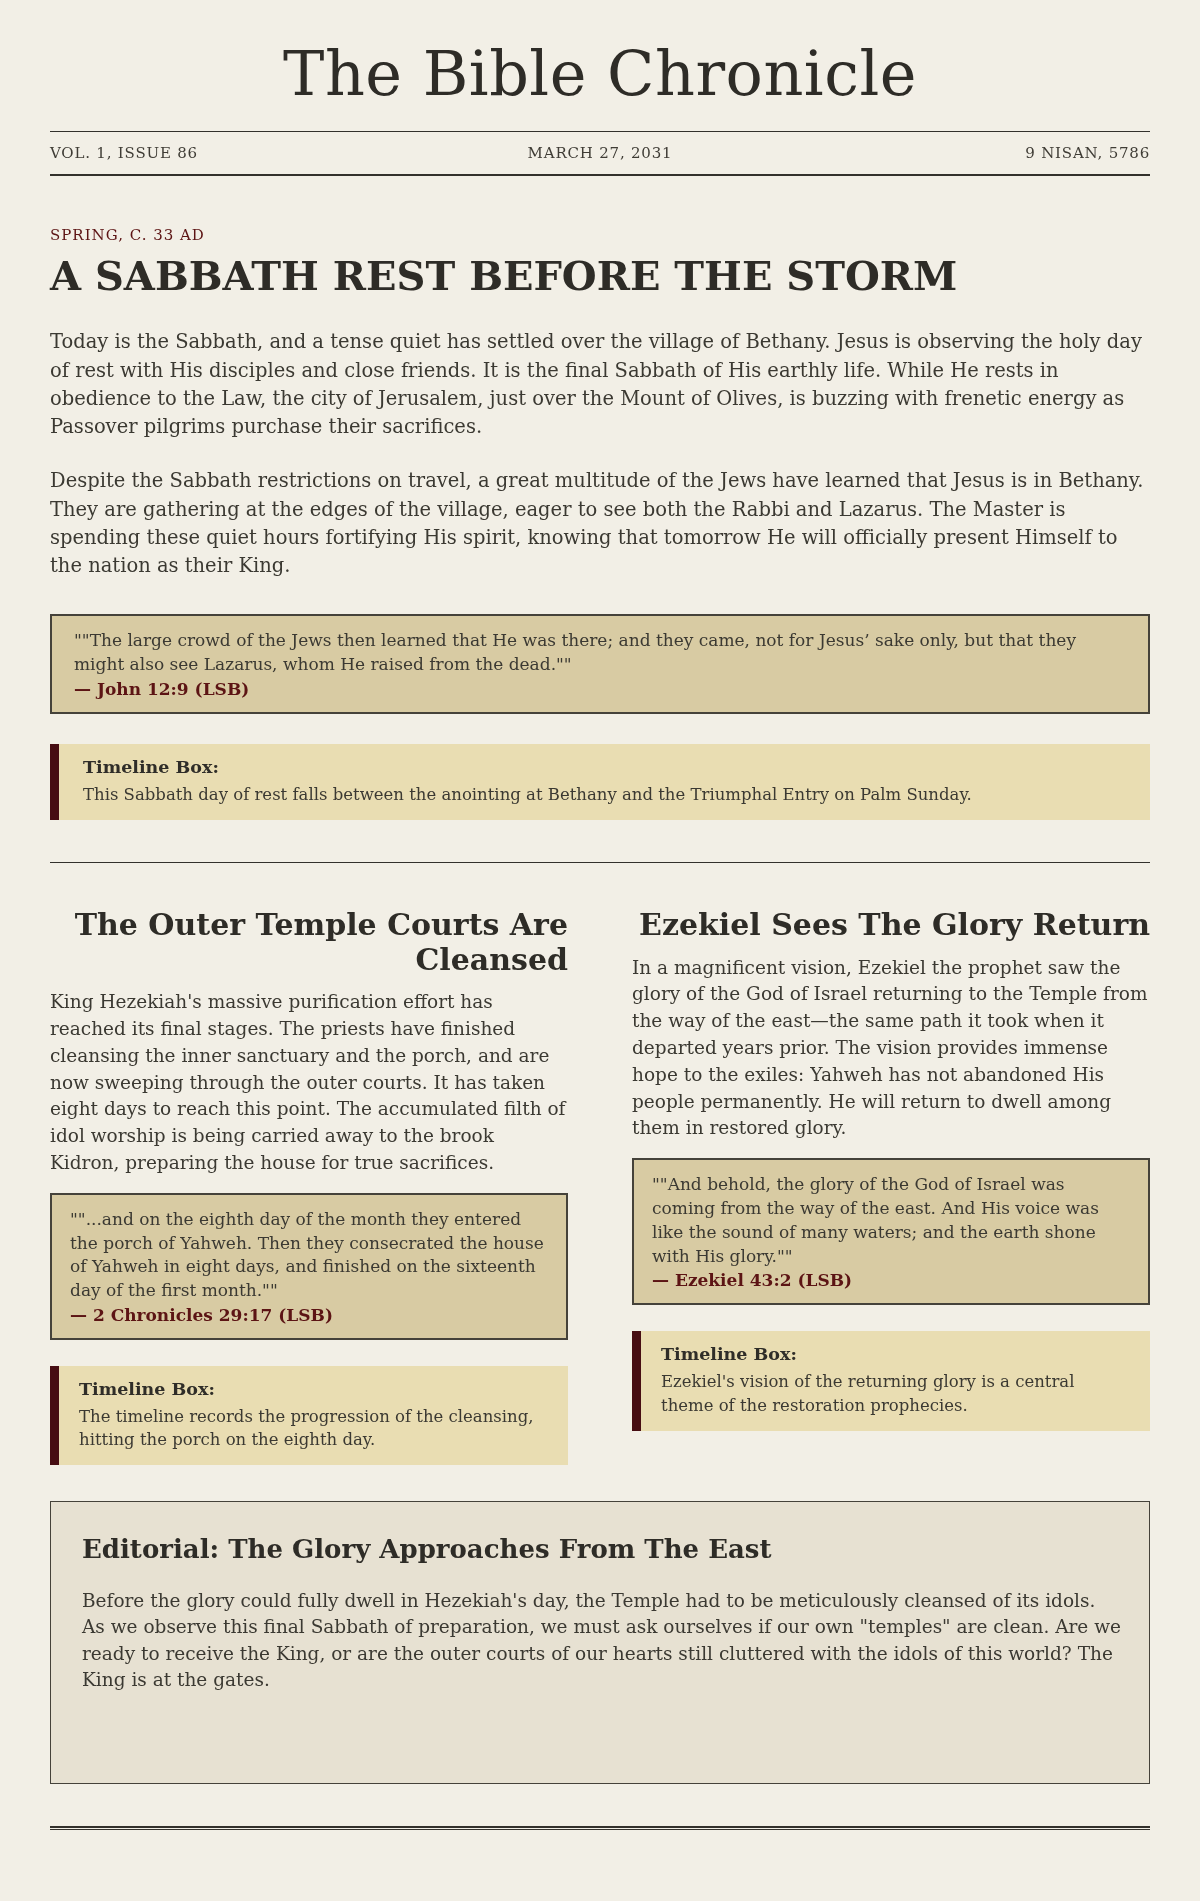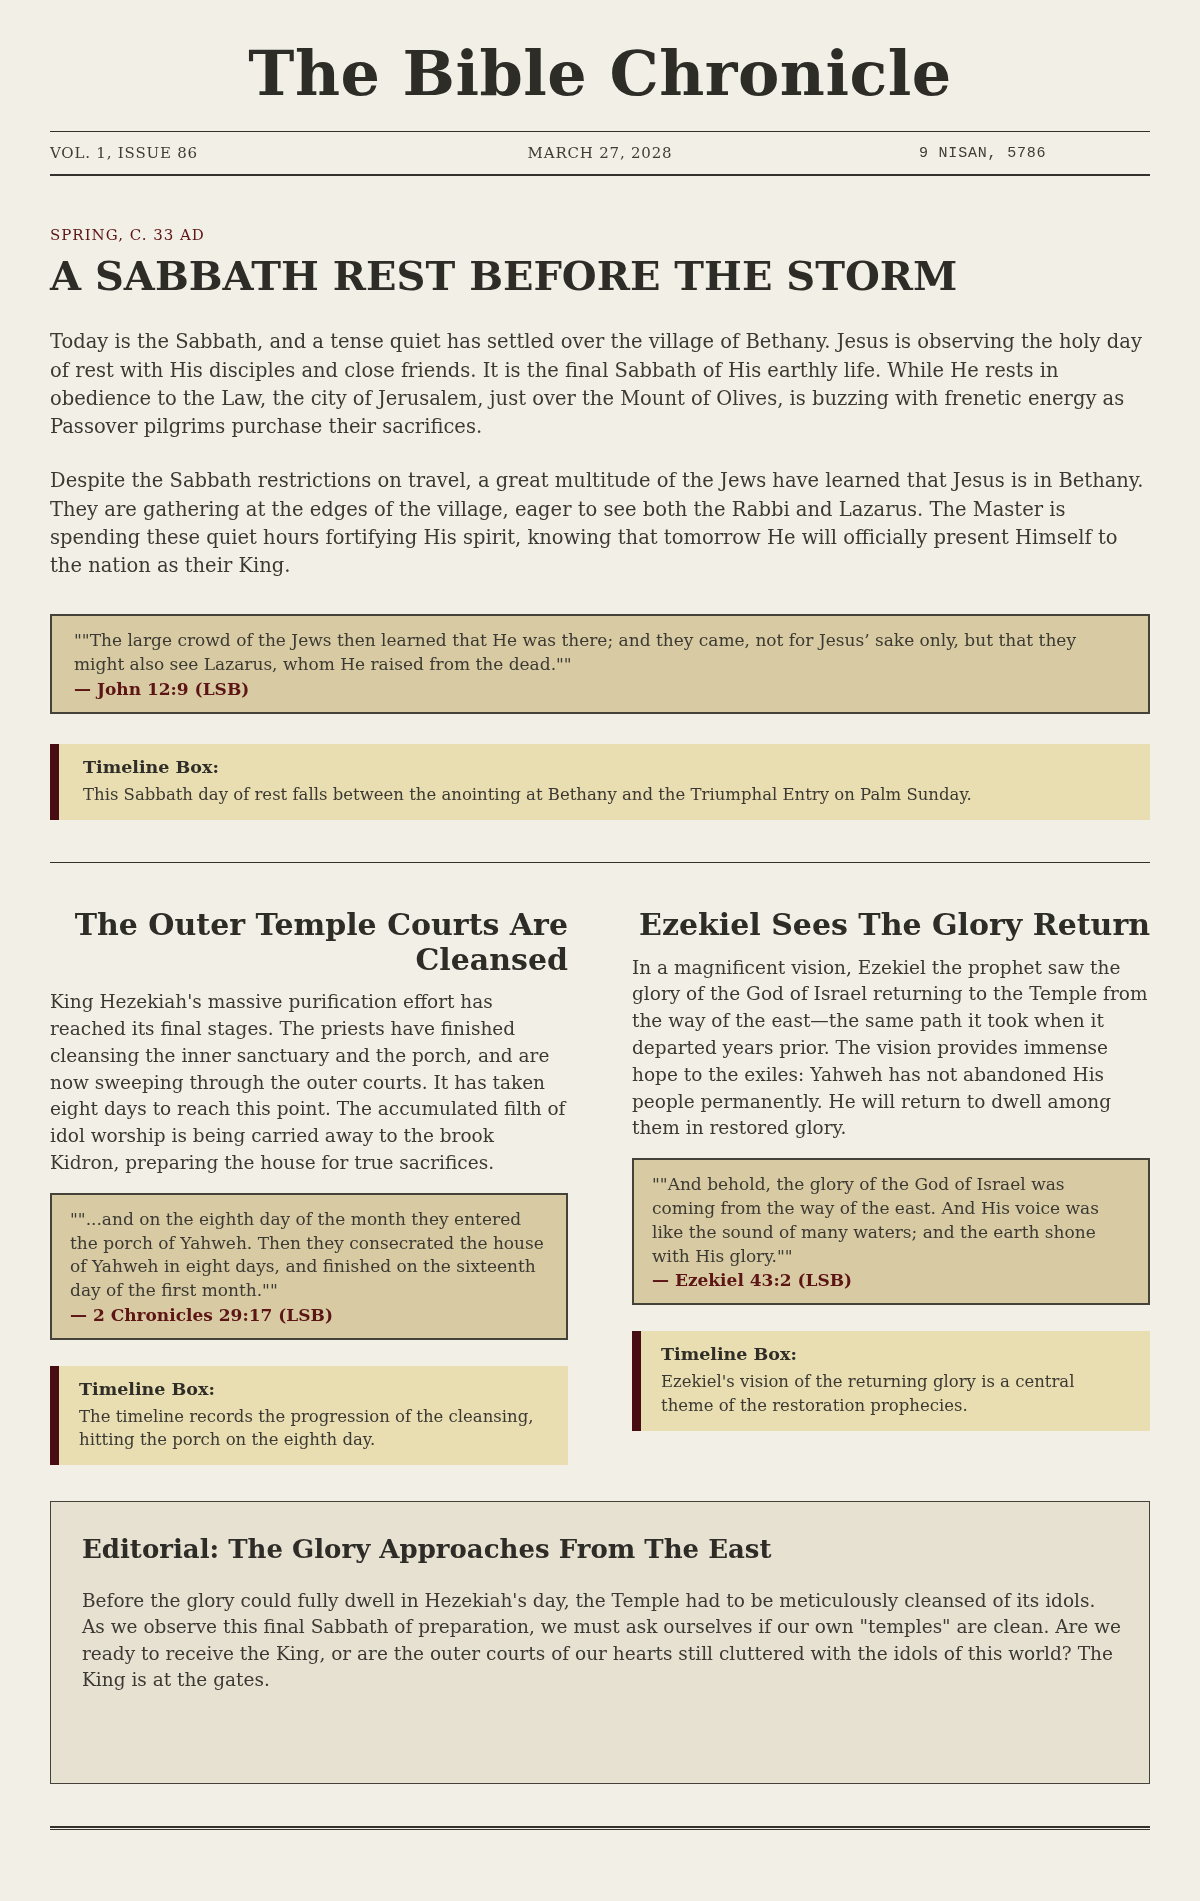--- a/index.html
+++ b/index.html
@@ -13,42 +13,42 @@
   .page {
     width: 1200px;
     min-height: 1901px;
     padding: 38px 50px 40px 50px;
     position: relative;
   }
 
   
   .masthead-title {
     font-size: 62px;
-    font-weight: 700;
+    font-weight: 400;
     text-align: center;
     color: #2e2c27;
     margin: 0 0 22px 0;
     line-height: 1.15;
     letter-spacing: 0.5px;
   }
   .rule-thin { border: none; border-top: 1.5px solid #33312c; margin: 0; }
   .rule-thick { border: none; border-top: 2px solid #33312c; margin: 0; }
   .meta-row {
     display: flex;
     justify-content: space-between;
     align-items: center;
     padding: 12px 0;
     font-size: 15px;
     letter-spacing: 0.8px;
     color: #3f3c35;
     gap: 48px;
   }
   .meta-row > div { width: 33%; }
   .meta-center { text-align: center; }
-  .meta-right { text-align: center; font-family: Liberation Mono, monospace; }
+  .meta-right { text-align: right; }
 
   
   .lead { margin-top: 50px; }
   .kicker {
     color: #5c1414;
     font-size: 15px;
     letter-spacing: 1px;
     margin: 0 0 8px 0;
   }
   .headline {
@@ -165,21 +165,21 @@
 </head>
 <body>
 
 <div class="page">
 
   <header>
     <h1 class="masthead-title">The Bible Chronicle</h1>
     <hr class="rule-thin">
     <div class="meta-row">
       <div class="meta-left">VOL. 1, ISSUE 86</div>
-      <div class="meta-center">MARCH 27, 2028</div>
+      <div class="meta-center">MARCH 27, 2031</div>
       <div class="meta-right">9 NISAN, 5786</div>
     </div>
     <hr class="rule-thick">
   </header>
 
   <article class="lead">
     <div class="kicker">SPRING, C. 33 AD</div>
     <h2 class="headline">A SABBATH REST BEFORE THE STORM</h2>
     <p class="body-para">Today is the Sabbath, and a tense quiet has settled over the village of Bethany. Jesus is observing the holy day of rest with His disciples and close friends. It is the final Sabbath of His earthly life. While He rests in obedience to the Law, the city of Jerusalem, just over the Mount of Olives, is buzzing with frenetic energy as Passover pilgrims purchase their sacrifices.</p>
     <p class="body-para">Despite the Sabbath restrictions on travel, a great multitude of the Jews have learned that Jesus is in Bethany. They are gathering at the edges of the village, eager to see both the Rabbi and Lazarus. The Master is spending these quiet hours fortifying His spirit, knowing that tomorrow He will officially present Himself to the nation as their King.</p>

